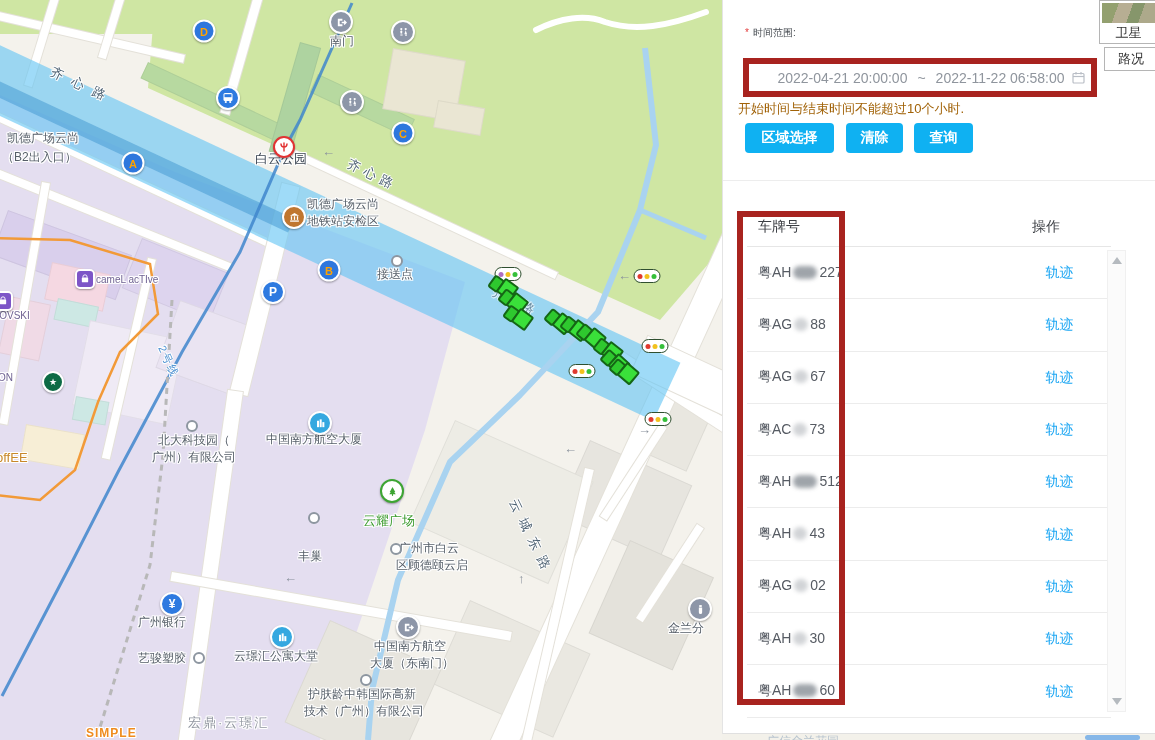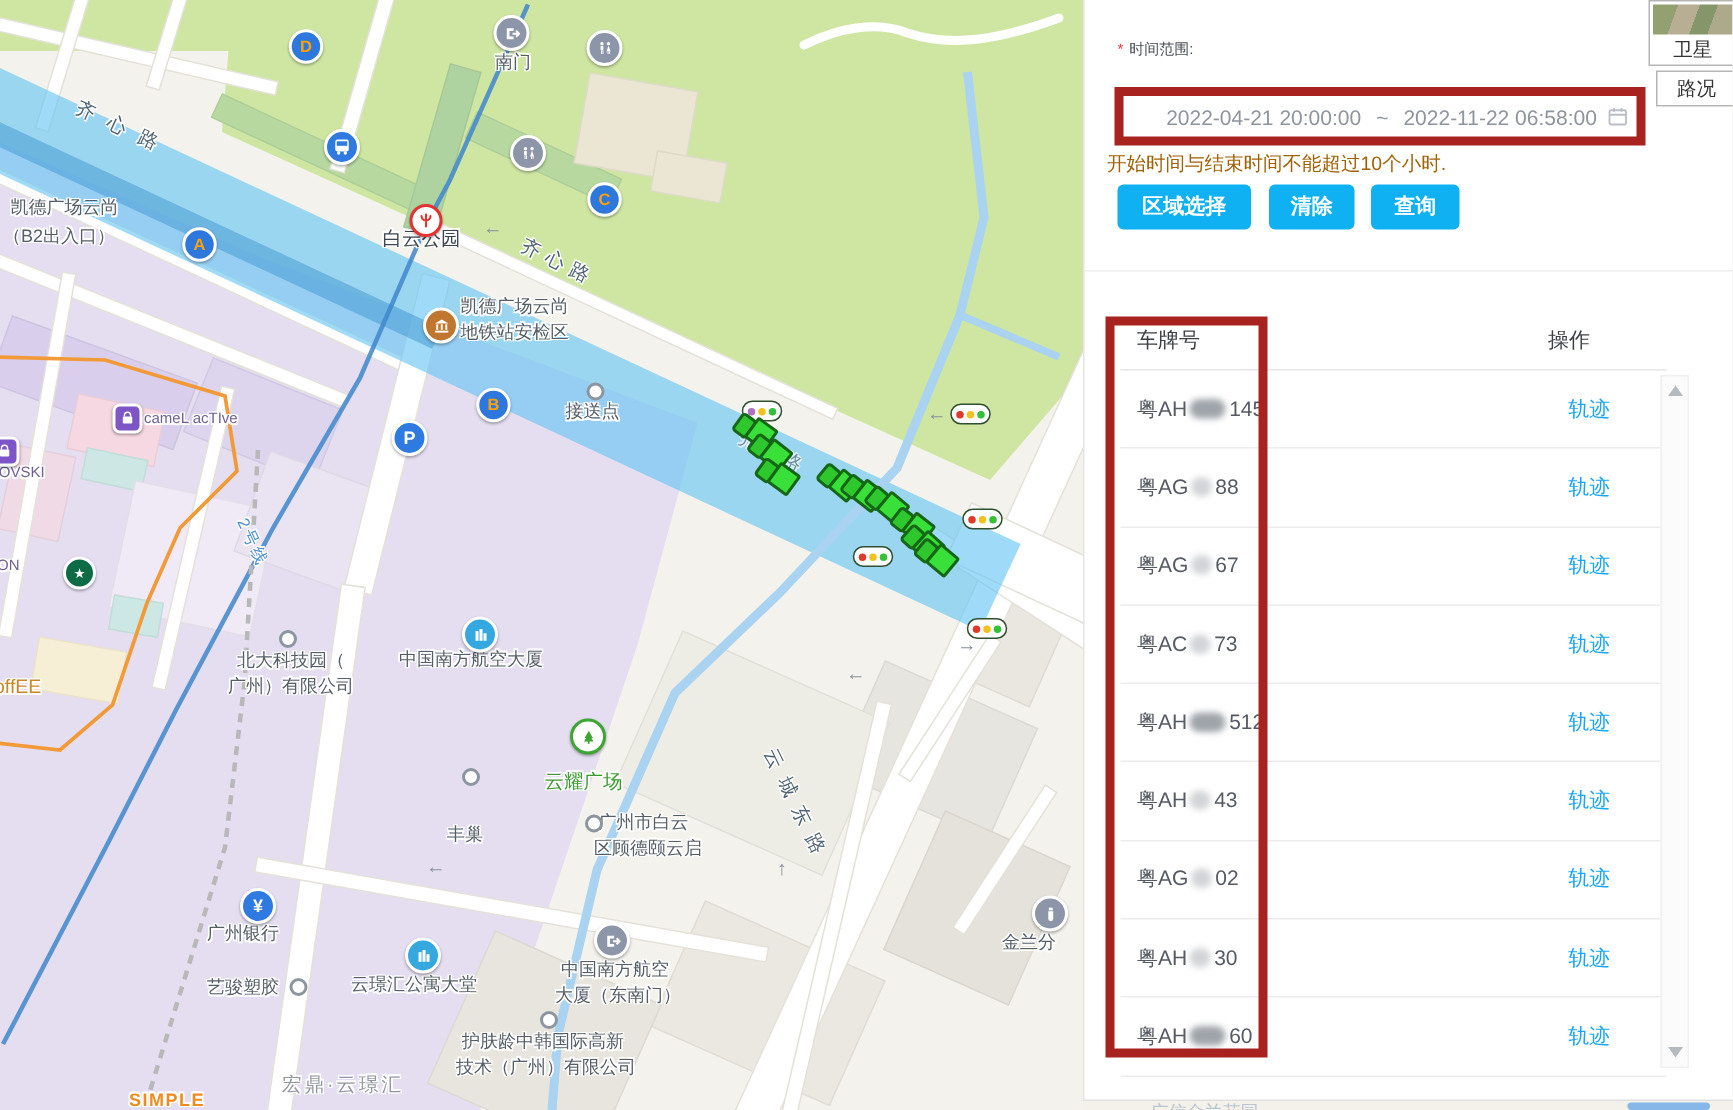--- a/index.html
+++ b/index.html
@@ -397,21 +397,21 @@
     <button class="btn" style="left:191px;width:59px;">查询</button>
 
     <div id="divider"></div>
 
     <div id="th-plate">车牌号</div>
     <div id="th-action">操作</div>
     <div id="head-line"></div>
 
     <div id="rows">
         <div class="trow">
-          <div class="plate"><span>粤AH</span><span class="mask heavy"></span><span>145</span></div>
+          <div class="plate"><span>粤AH</span><span class="mask heavy"></span><span>227</span></div>
           <div class="act"><span class="traj">轨迹</span></div>
         </div>
         <div class="trow">
           <div class="plate"><span>粤AG</span><span class="mask light"></span><span>88</span></div>
           <div class="act"><span class="traj">轨迹</span></div>
         </div>
         <div class="trow">
           <div class="plate"><span>粤AG</span><span class="mask light"></span><span>67</span></div>
           <div class="act"><span class="traj">轨迹</span></div>
         </div>

